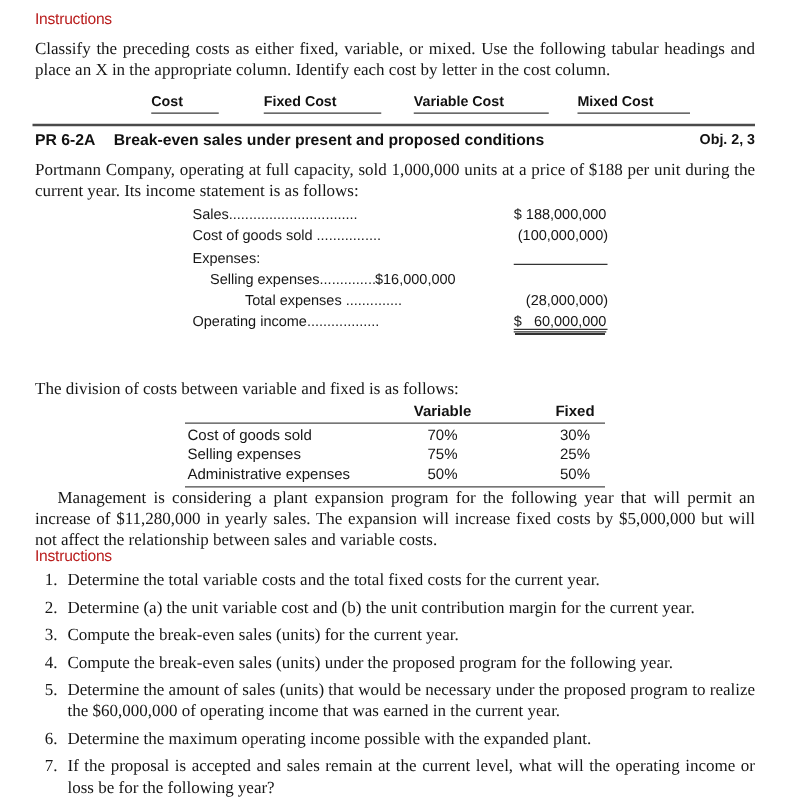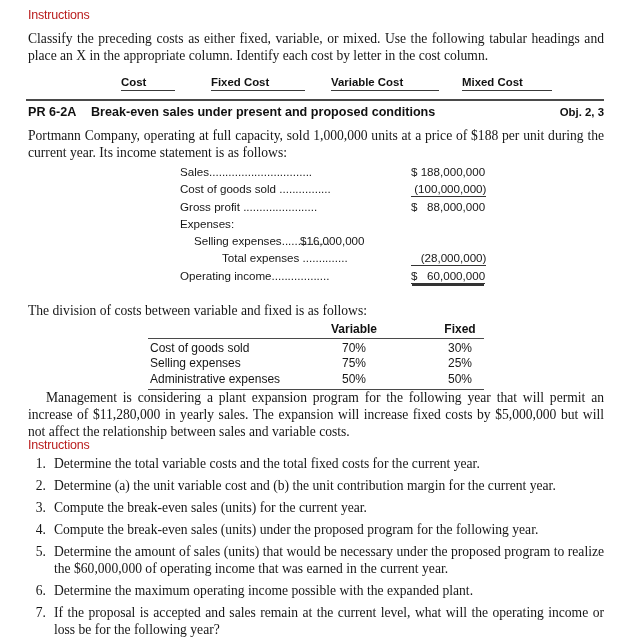--- a/index.html
+++ b/index.html
@@ -95,34 +95,33 @@
     height: 17.3px;
     font-family: "Liberation Sans", sans-serif;
     font-size: 11.6px;
     color: #161616;
     white-space: nowrap;
   }
   .stmt-label {
     position: absolute;
     top: 0;
     white-space: pre;
-    margin-left: 26px;
   }
   .lv0 { left: 154px; }
   .lv1 { left: 168px; }
   .lv2 { left: 196px; }
   .amt {
     position: absolute;
     top: 0;
     text-align: left;
     white-space: pre;
   }
   .col-mid { left: 300px; }
   .col-right { left: 411px; }
-  .ul-single { border-bottom: 1px solid #333; padding-bottom: 1px; }
+  .ul-single { border-bottom: 1px solid #333; padding-bottom: 16px; }
   .ul-double {
     border-bottom: 1px solid #333;
     padding-bottom: 1px;
     box-shadow: 0 3px 0 -1px #333;
   }
 
   
   .vf-intro {
     position: absolute;
     left: 28px;
@@ -223,24 +222,20 @@
   <div class="body-par" style="position:absolute;left:28px;top:127px;width:576px;">Portmann Company, operating at full capacity, sold 1,000,000 units at a price of $188 per unit during the current year. Its income statement is as follows:</div>
 
   <div class="stmt" id="stmt-host">
       <div class="stmt-row">
         <span class="stmt-label lv0">Sales................................</span>
         <span class="amt col-right">$ 188,000,000</span>
       </div>
       <div class="stmt-row">
         <span class="stmt-label lv0">Cost of goods sold ................</span>
         <span class="amt col-right ul-single"> (100,000,000)</span>
-      </div>
-      <div class="stmt-row">
-        <span class="stmt-label lv0">Gross profit .......................</span>
-        <span class="amt col-right">$   88,000,000</span>
       </div>
       <div class="stmt-row">
         <span class="stmt-label lv0">Expenses:</span>
       </div>
       <div class="stmt-row">
         <span class="stmt-label lv1">Selling expenses...............</span>
         <span class="amt col-mid">$16,000,000</span>
       </div>
       <div class="stmt-row">
         <span class="stmt-label lv2">Total expenses ..............</span>

